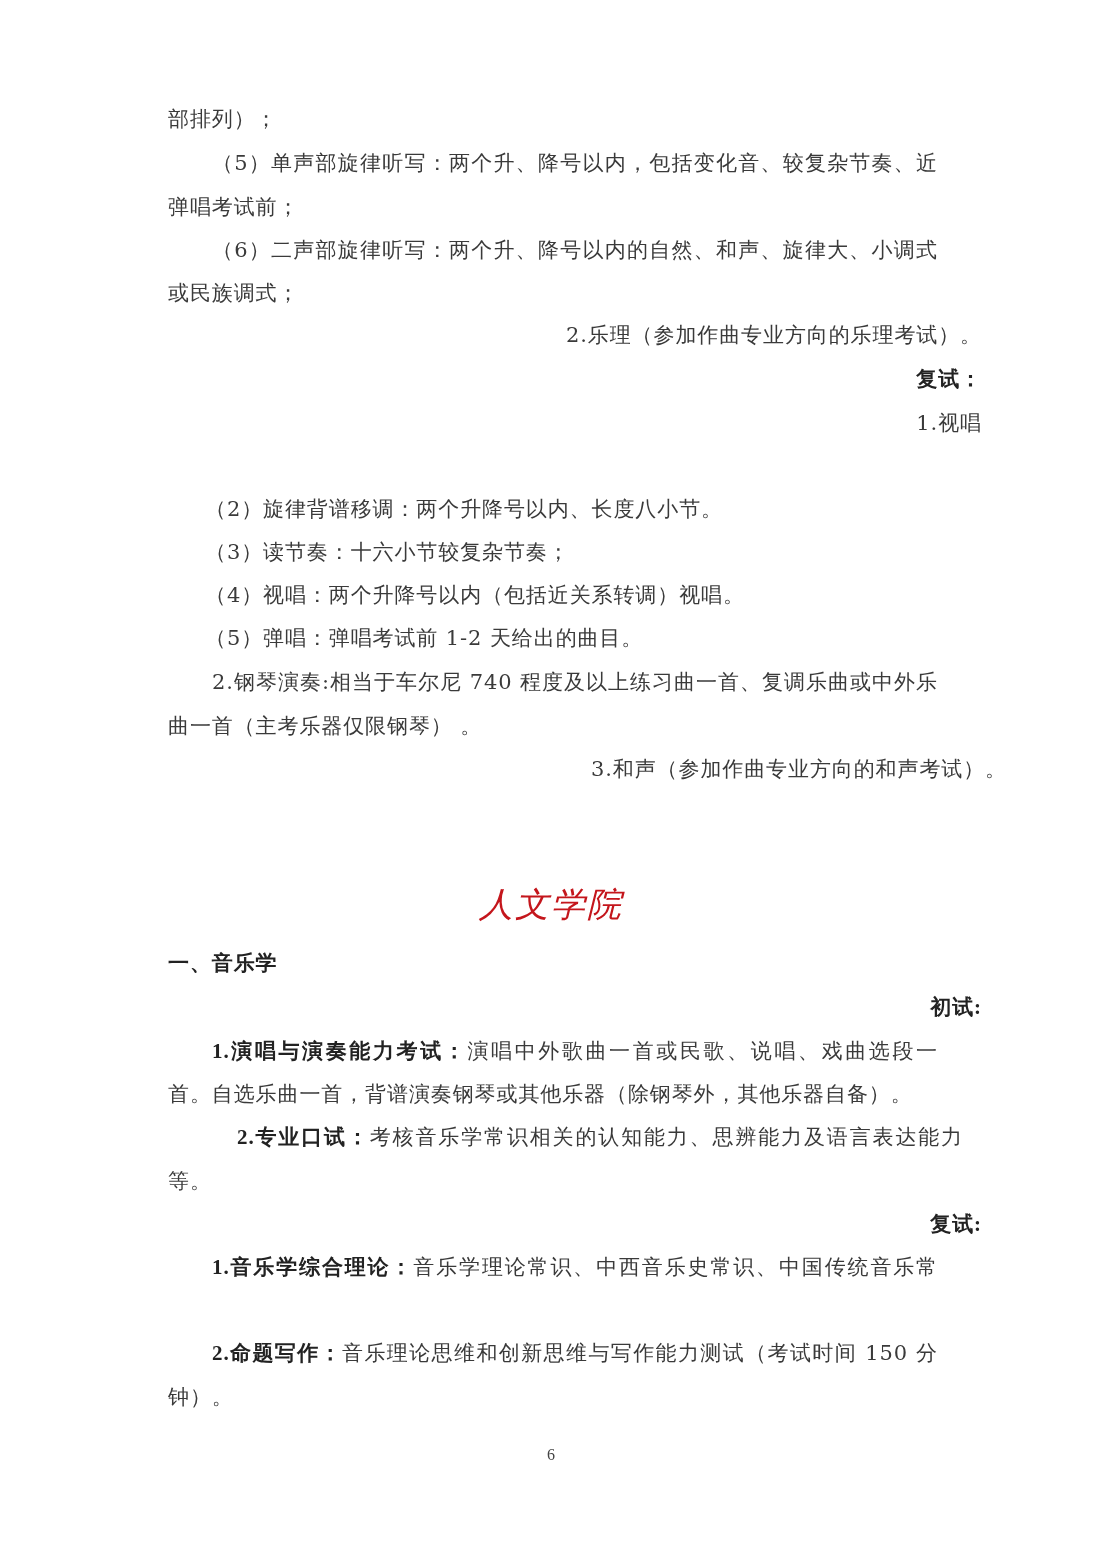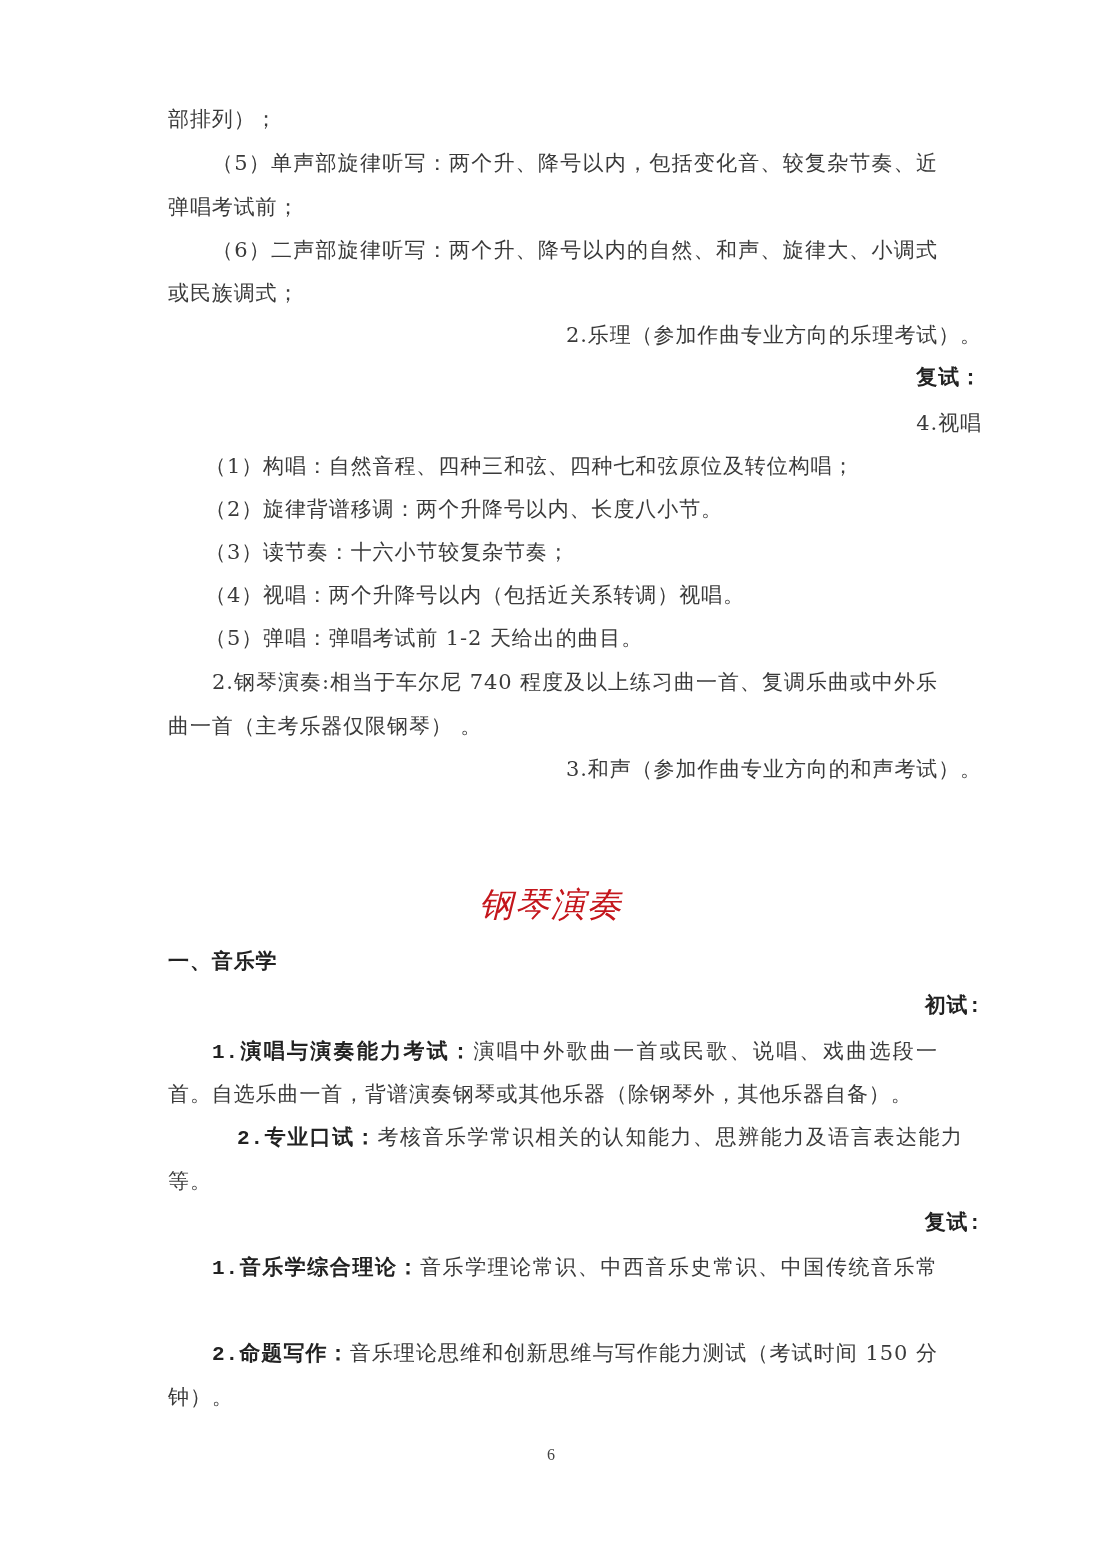--- a/index.html
+++ b/index.html
@@ -3,52 +3,51 @@
 <meta charset="utf-8">
 <style>
   html, body { margin: 0; padding: 0; background: #ffffff; }
   body { width: 1102px; height: 1559px; position: relative; overflow: hidden;
          font-family: "DejaVu Serif", "Liberation Serif", serif; color: #3a3a3a; }
   .page { position: absolute; left: 0; top: 0; width: 1102px; height: 1097px; }
   .line { position: absolute; left: 168px; width: 770px; font-size: 21px; line-height: 30px;
           white-space: nowrap; letter-spacing: 0.9px; }
   .ind2 { left: 212px; width: 726px; }
   .ind1 { left: 212px; text-align: right; }
-  .bold { font-weight: bold; color: #222; font-family: Liberation Mono, monospace; }
+  .bold { font-weight: bold; color: #222; font-family: Liberation Serif, serif; }
   .justify { text-align: justify; text-align-last: justify; }
   .title { position: absolute; left: 0; width: 1102px; text-align: center; top: 882px;
            font-size: 34px; line-height: 44px; color: #c4161c; font-style: italic;
            font-family: "DejaVu Sans", "Liberation Sans", sans-serif; letter-spacing: 2px; }
   .pagenum { position: absolute; left: 0; width: 1102px; top: 1446px; text-align: center;
              font-size: 16px; color: #444; font-family: "Liberation Serif", serif; }
 </style>
 </head>
 <body>
 
 <div class="page">
 
   <div class="line" style="top:104px;">部排列）；</div>
   <div class="line ind2 justify" style="top:148px;">（5）单声部旋律听写：两个升、降号以内，包括变化音、较复杂节奏、近</div>
   <div class="line" style="top:192px;">弹唱考试前；</div>
   <div class="line ind2 justify" style="top:235px;">（6）二声部旋律听写：两个升、降号以内的自然、和声、旋律大、小调式</div>
   <div class="line" style="top:278px;">或民族调式；</div>
   <div class="line ind1" style="top:320px;">2.乐理（参加作曲专业方向的乐理考试）。</div>
 
   <div class="line ind1 bold" style="top:364px;">复试：</div>
-  <div class="line ind1" style="top:408px;">4.视唱</div>
-  <div class="line" style="top:451px; left:205px;">（1）构唱：自然音程、四种三和弦、四种七和弦原位及转位构唱；</div>
+  <div class="line ind1" style="top:408px;">1.视唱</div>
   <div class="line" style="top:494px; left:205px;">（2）旋律背谱移调：两个升降号以内、长度八小节。</div>
   <div class="line" style="top:537px; left:205px;">（3）读节奏：十六小节较复杂节奏；</div>
   <div class="line" style="top:580px; left:205px;">（4）视唱：两个升降号以内（包括近关系转调）视唱。</div>
   <div class="line" style="top:623px; left:205px;">（5）弹唱：弹唱考试前 1-2 天给出的曲目。</div>
   <div class="line ind2 justify" style="top:667px;">2.钢琴演奏:相当于车尔尼 740 程度及以上练习曲一首、复调乐曲或中外乐</div>
   <div class="line" style="top:711px;">曲一首（主考乐器仅限钢琴） 。</div>
-  <div class="line ind1" style="top:754px;">3.和声（参加作曲专业方向的和声考试）。</div>
+  <div class="line ind1" style="top:754px;margin-left:25px;">3.和声（参加作曲专业方向的和声考试）。</div>
 
-  <div class="title">钢琴演奏</div>
+  <div class="title">人文学院</div>
 
   <div class="line bold" style="top:948px;">一、音乐学</div>
   <div class="line ind1 bold" style="top:992px;">初试:</div>
 
   <div class="line ind2 justify" style="top:1036px;">
     <span class="bold">1.演唱与演奏能力考试：</span><span>演唱中外歌曲一首或民歌、说唱、戏曲选段一</span>
   </div>
   <div class="line" style="top:1079px;">首。自选乐曲一首，背谱演奏钢琴或其他乐器（除钢琴外，其他乐器自备）。</div>
 
   <div class="line ind2 justify" style="top:1122px;margin-left:25px;">

